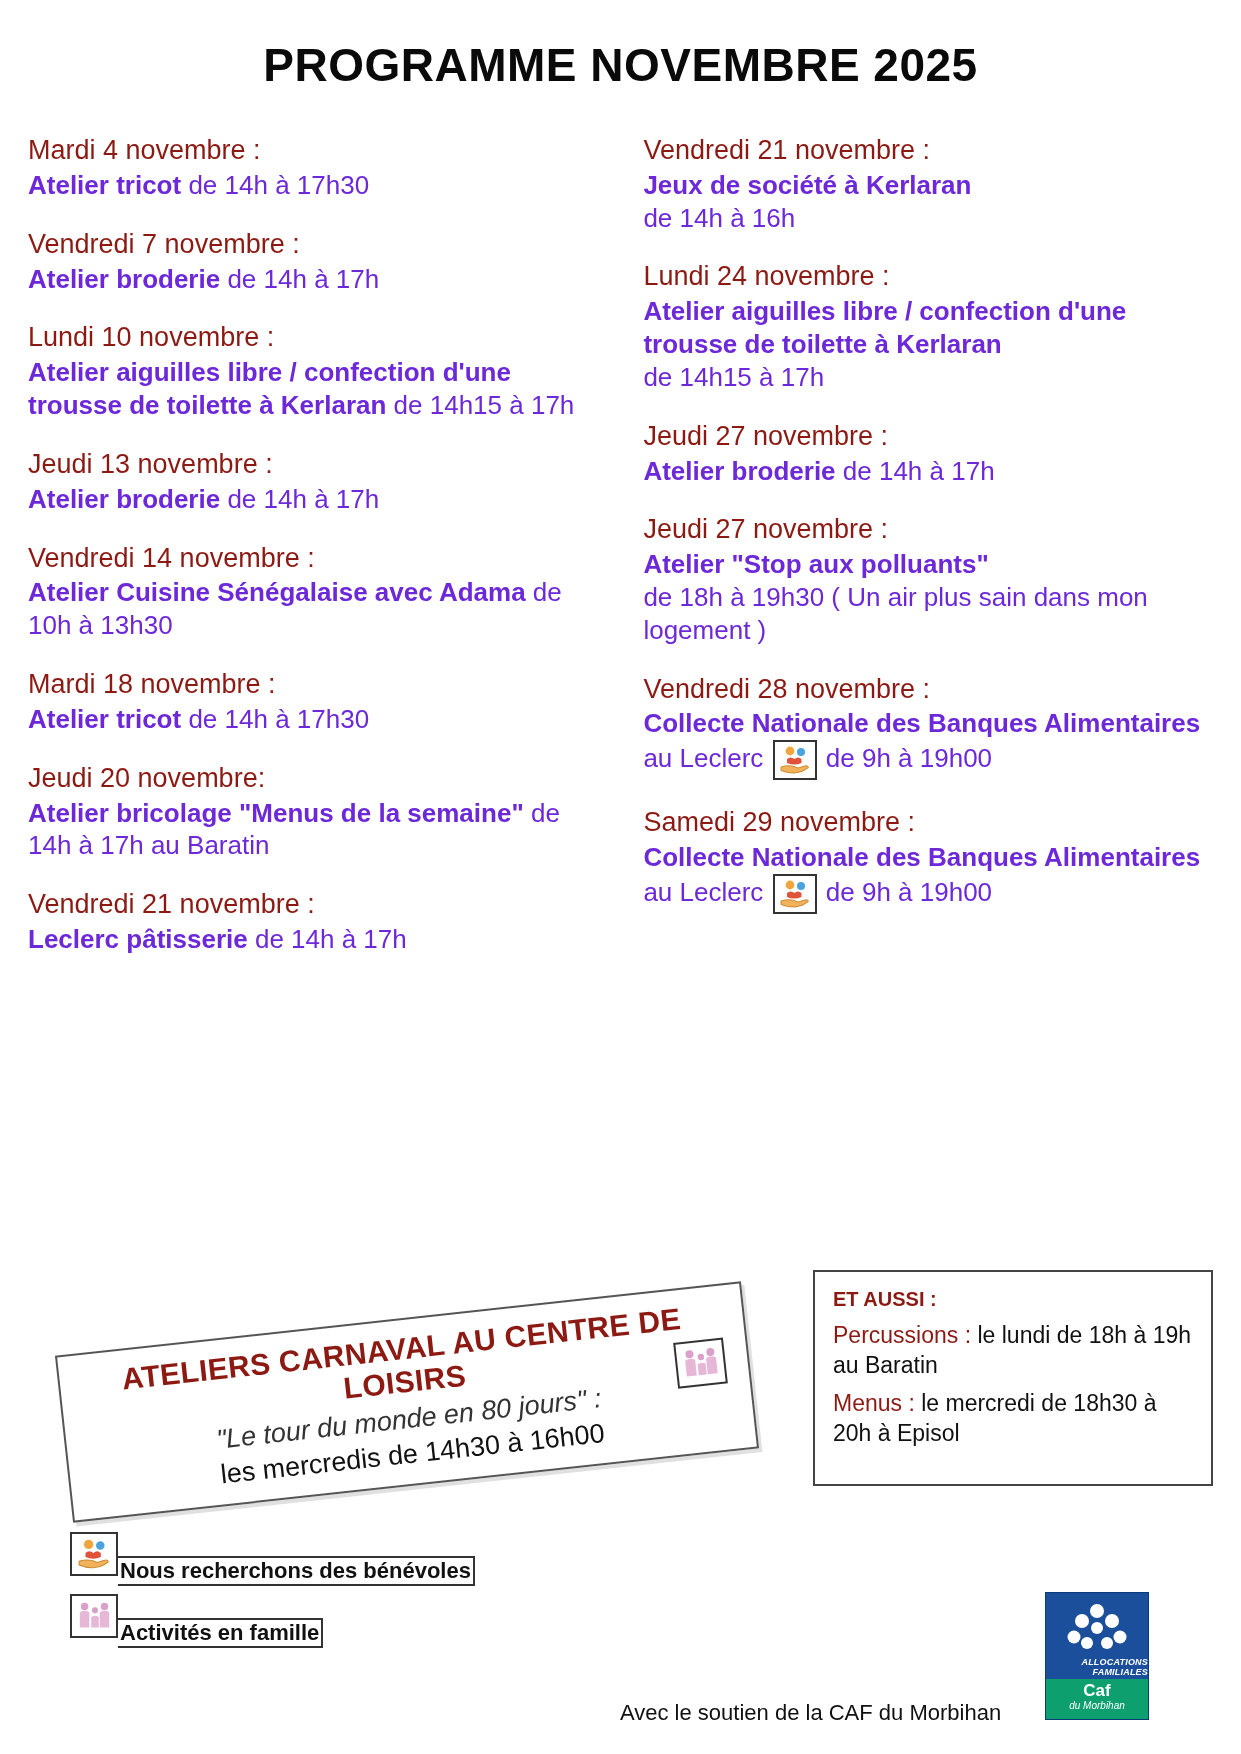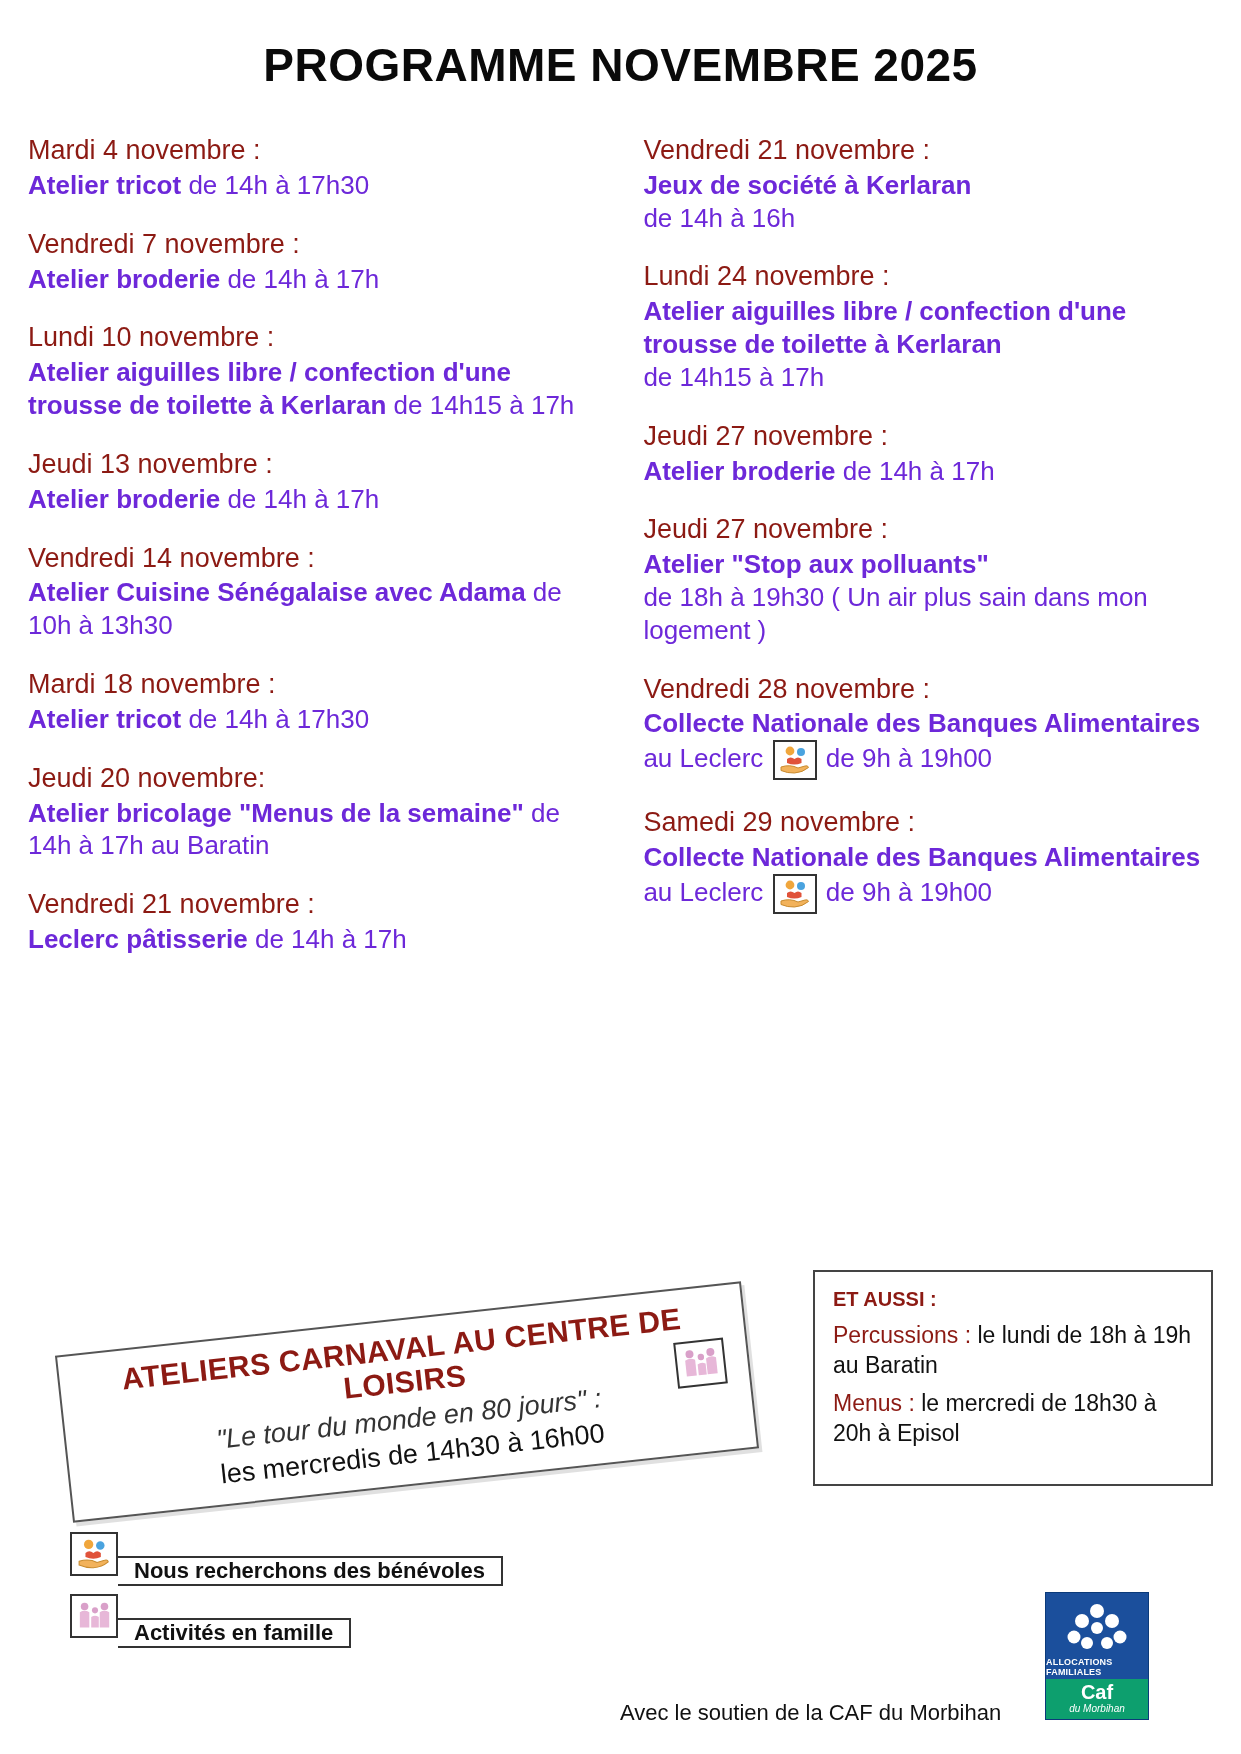--- a/index.html
+++ b/index.html
@@ -162,21 +162,21 @@
     width: 48px;
     height: 44px;
     border: 2px solid #333;
     position: relative;
     background: #fff;
   }
   .legend-box svg { position: absolute; left: 3px; top: 3px; }
   .legend-text {
     border: 2px solid #333;
     border-left: none;
-    padding: 0 16px;
+    padding: 0 2px;
     display: flex;
     align-items: center;
     font-size: 22px;
     font-weight: bold;
     color: #111;
     background: #fff;
     margin-top: 24px;
   }
 
   .support {
@@ -201,35 +201,36 @@
   .caf-top {
     height: 86px;
     background: #1b4f9c;
     position: relative;
   }
   .caf-flower { position: absolute; left: 50%; top: 6px; transform: translateX(-50%); }
   .caf-alloc {
     position: absolute;
     bottom: 2px;
     width: 100%;
-    text-align: left;
+    text-align: right;
     color: #fff;
     font-size: 9px;
     font-weight: bold;
+    font-style: italic;
     line-height: 1.05;
     letter-spacing: 0.2px;
   }
   .caf-bot {
     height: 42px;
     background: #0d9f6e;
     color: #fff;
     text-align: center;
     padding-top: 3px;
   }
-  .caf-bot .c1 { font-size: 20px; font-weight: bold; line-height: 1.05; }
+  .caf-bot .c1 { font-size: 17px; font-weight: bold; line-height: 1.05; }
   .caf-bot .c2 { font-size: 10px; line-height: 1.1; font-style: italic; }
 </style>
 </head>
 <body>
 
 <div class="page">
 
   <div class="title">PROGRAMME NOVEMBRE 2025</div>
 
   <div class="columns">

